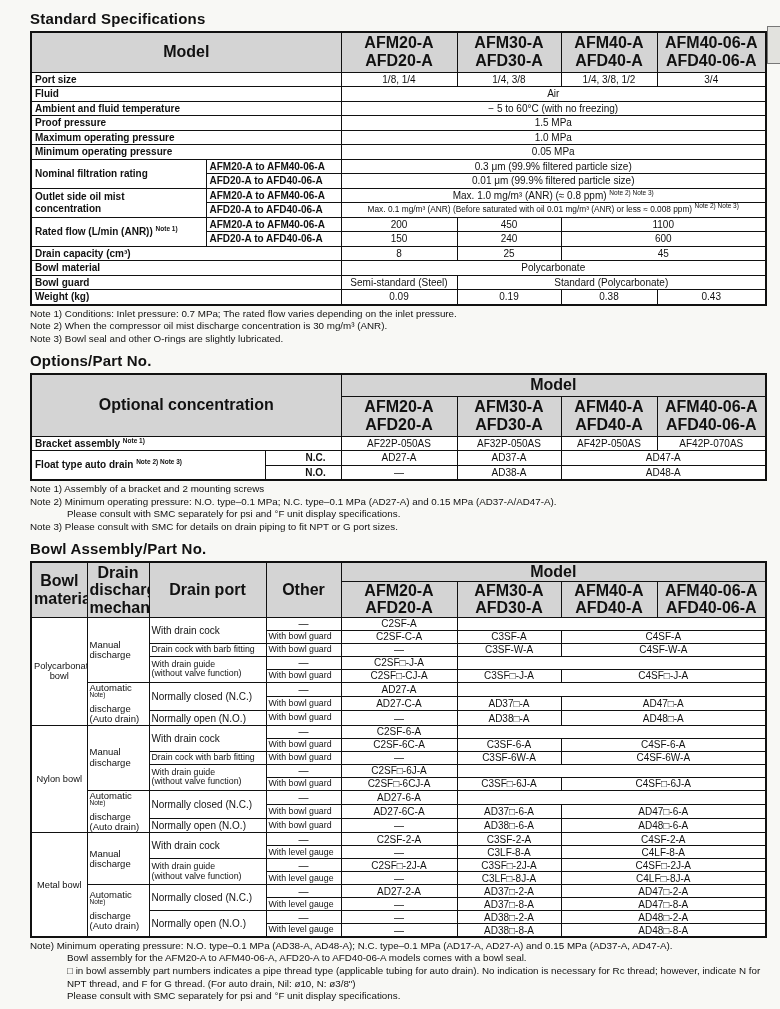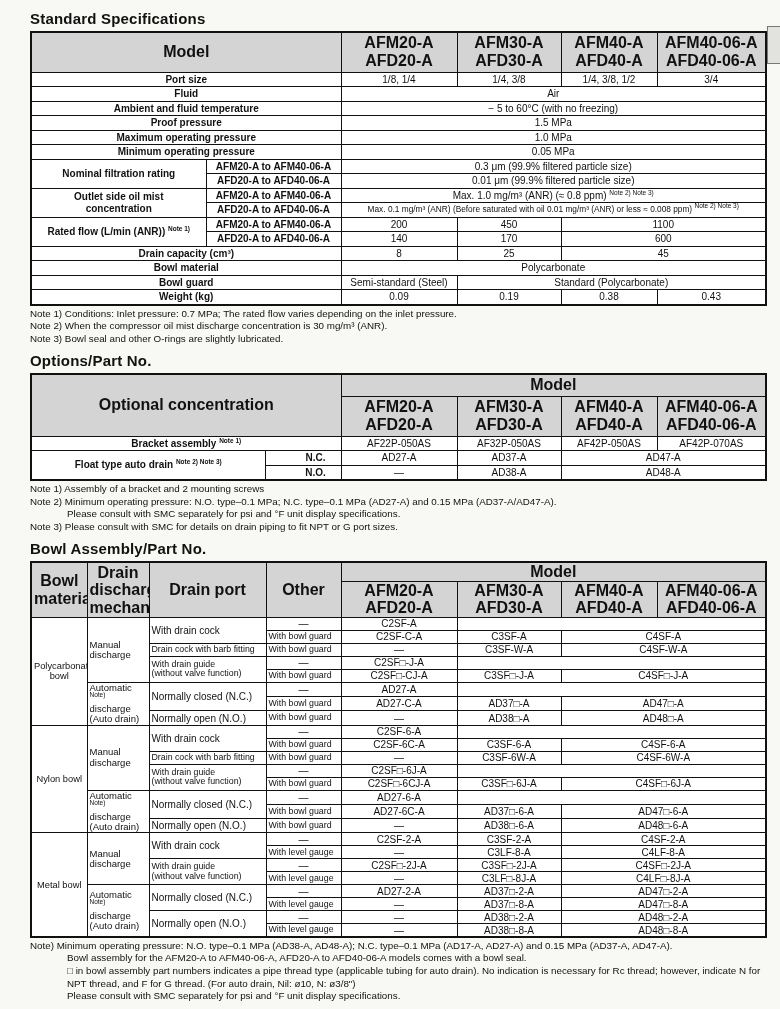--- a/index.html
+++ b/index.html
@@ -6,21 +6,21 @@
   html,body{background:#eceae6;}
   body{width:780px;height:1009px;font-family:"Liberation Sans",sans-serif;color:#111;}
   .page{position:relative;width:780px;height:1009px;background:#f8f8f5;padding:10px 15px 4px 30px;overflow:hidden;}
   .edge-tab{position:absolute;right:0;top:26px;width:13px;height:38px;border:1px solid #777;border-right:none;background:#e2e2de;}
   h2.sec{font-size:15px;font-weight:bold;letter-spacing:0.2px;margin:0 0 4px 0;}
   section{margin-bottom:7px;}
   table{border-collapse:collapse;table-layout:fixed;width:735px;border:2px solid #111;background:#fff;}
   th,td{border:1px solid #111;font-size:10px;line-height:1.15;padding:1px 3px;vertical-align:middle;overflow:hidden;height:14px;}
   #t-bowl th,#t-bowl td{height:13px;line-height:1.1;padding:0 2px;}
   th.h{background:#d4d4d4;font-weight:bold;text-align:center;font-size:16px;}
-  td.lab{font-weight:bold;text-align:center;background:#fff;}
+  td.lab{font-weight:bold;text-align:left;background:#fff;}
   td.labc{font-weight:bold;text-align:center;padding-left:28px;}
   td.val{text-align:center;}
   td.lft{text-align:left;}
   .sm{font-size:8.8px;}
   .sm2{font-size:8.3px;}
   td.mat{text-align:center;font-size:9.3px;}
   td.mech{text-align:left;font-size:9.5px;}
   sup{font-size:6.5px;vertical-align:super;line-height:0;}
   .notes{margin:2px 0 0 0;}
   .note-line{font-size:9.8px;line-height:1.28;}
@@ -98,22 +98,22 @@
           </tr>
           <tr>
             <td rowspan="2" class="lab">Rated flow (L/min (ANR)) <sup>Note 1)</sup></td>
             <td class="lab">AFM20-A to AFM40-06-A</td>
             <td class="val">200</td>
             <td class="val">450</td>
             <td colspan="2" class="val">1100</td>
           </tr>
           <tr>
             <td class="lab">AFD20-A to AFD40-06-A</td>
-            <td class="val">140</td>
-            <td class="val">170</td>
+            <td class="val">150</td>
+            <td class="val">240</td>
             <td colspan="2" class="val">600</td>
           </tr>
           <tr>
             <td colspan="2" class="lab">Drain capacity (cm³)</td>
             <td class="val">8</td>
             <td class="val">25</td>
             <td colspan="2" class="val">45</td>
           </tr>
           <tr>
             <td colspan="2" class="lab">Bowl material</td>

